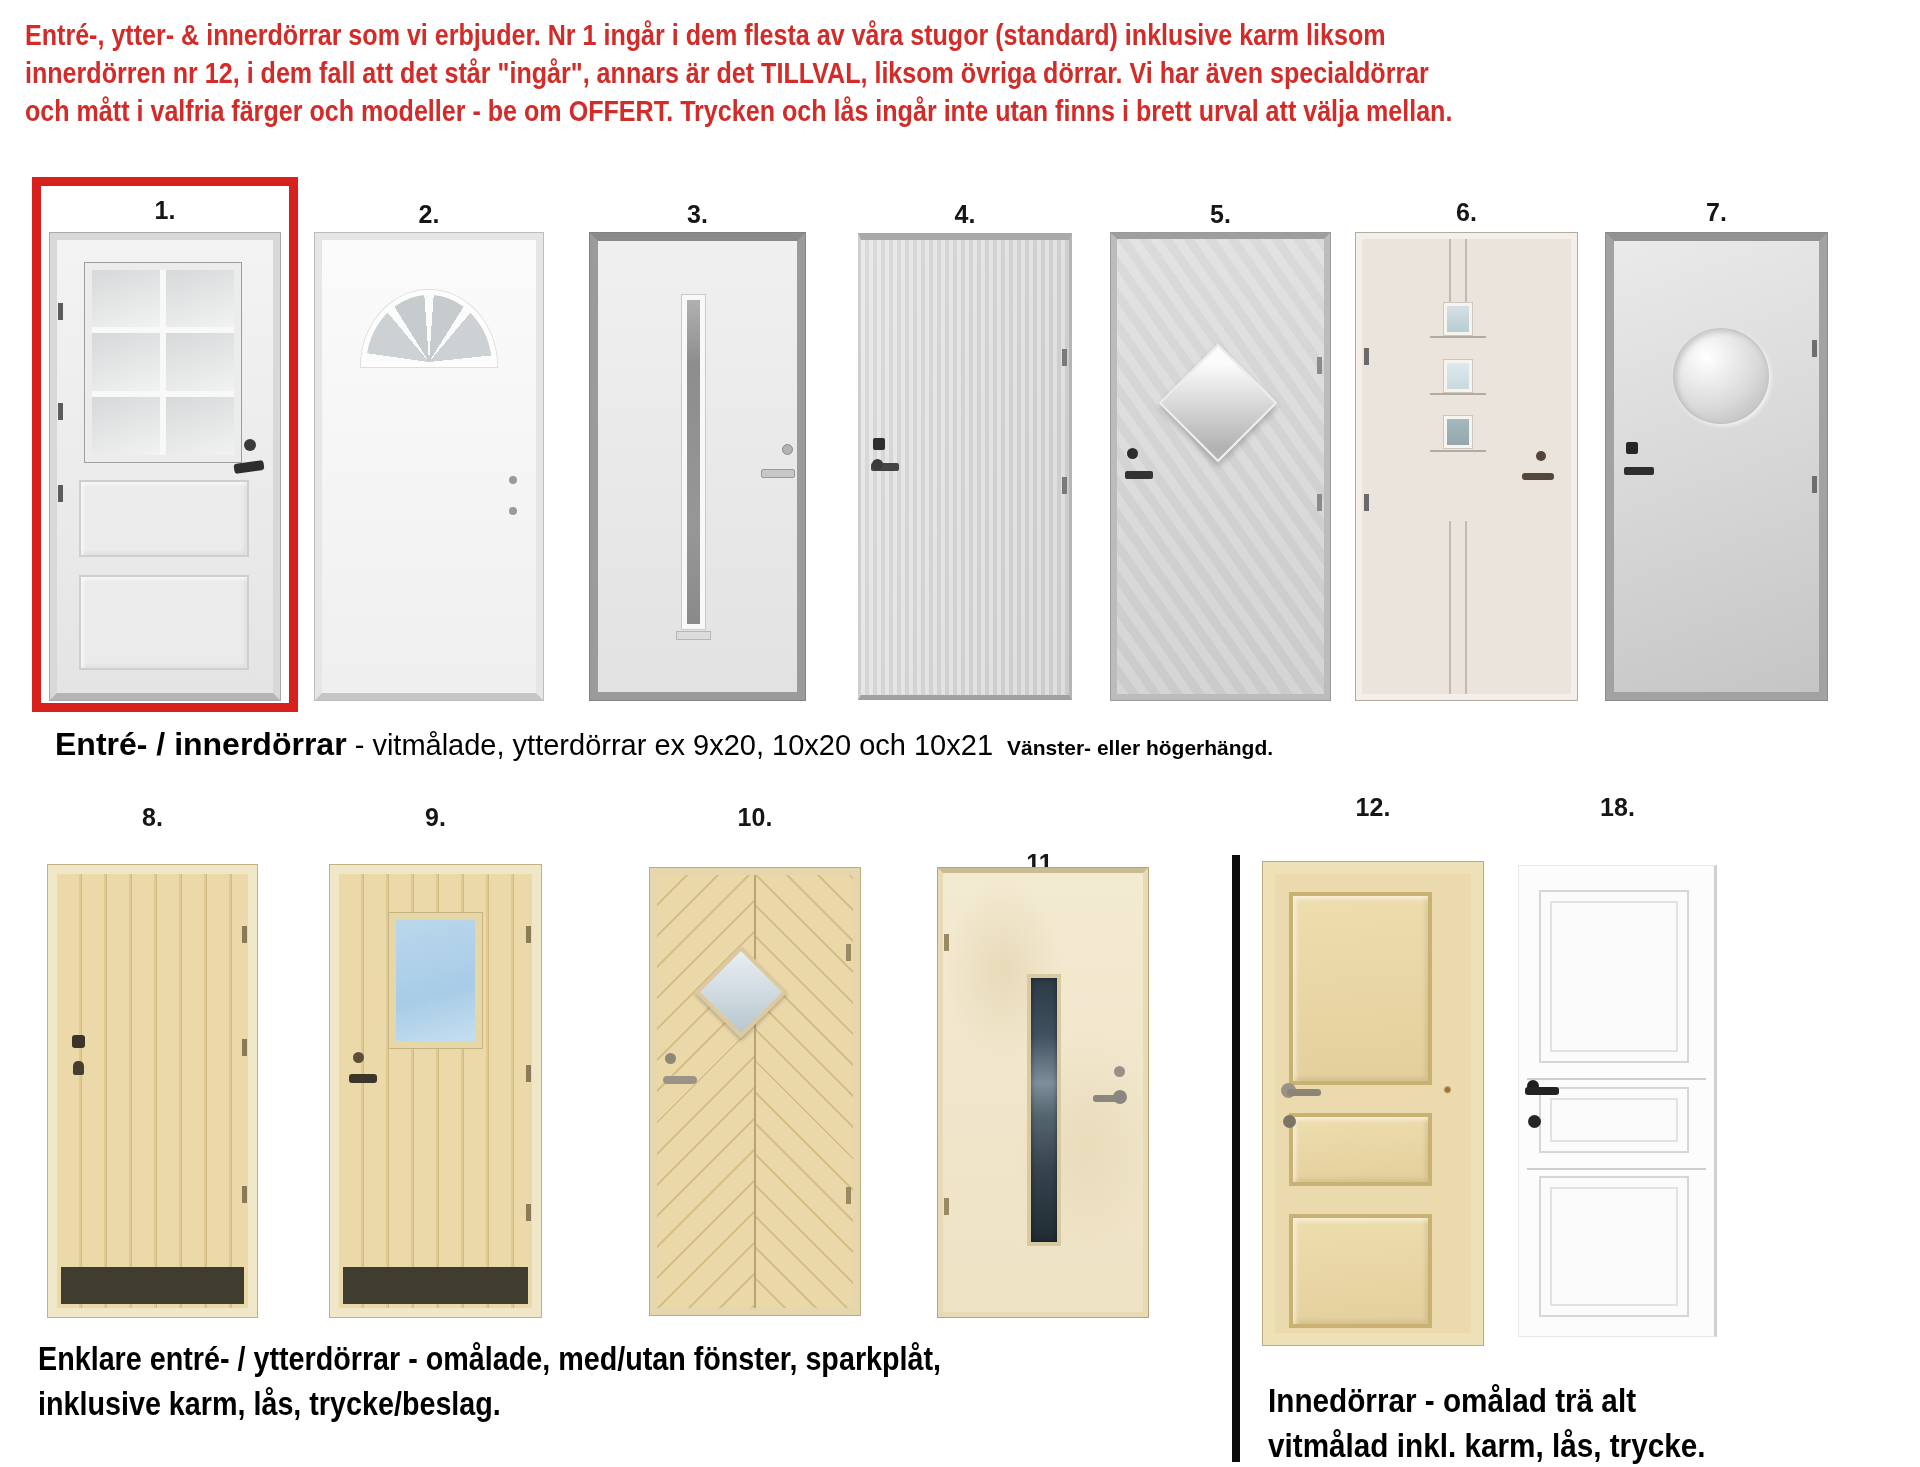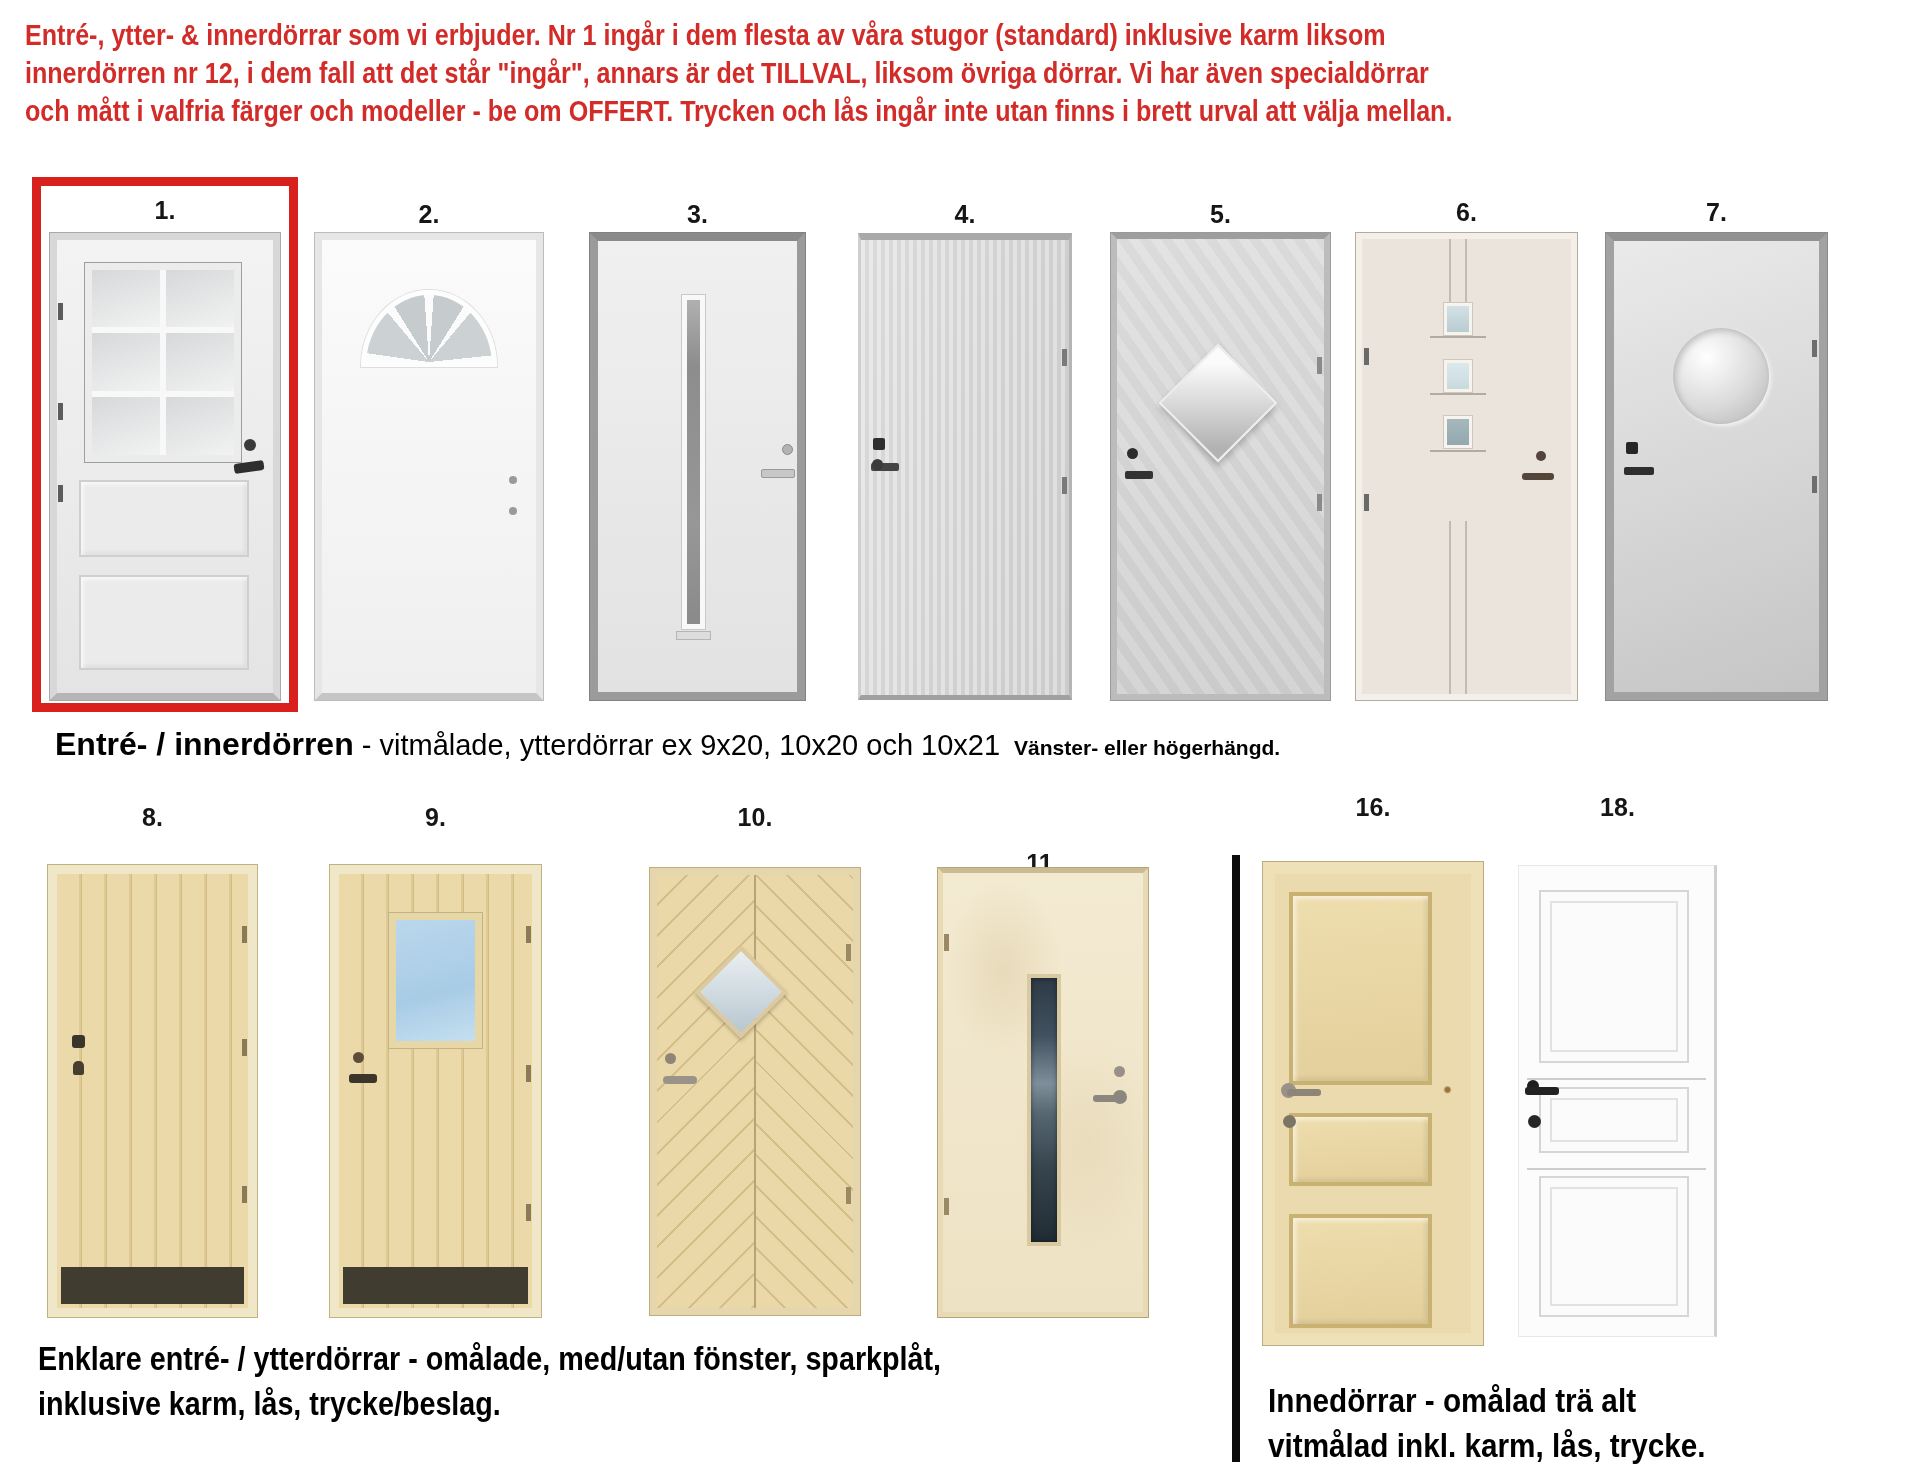--- a/index.html
+++ b/index.html
@@ -199,28 +199,28 @@
 
 <div class="door r1 d7">
   <div class="port"></div>
   <div class="dot" style="left:6%;top:44.5%;width:12px;height:12px;border-radius:2px;background:#262626;"></div>
   <div class="bar" style="left:5%;top:50%;width:30px;height:8px;background:#2e2e2e;border-radius:2px;"></div>
   <div class="hinge" style="right:2px;top:22%;background:#6e6e6e;"></div>
   <div class="hinge" style="right:2px;top:52%;background:#6e6e6e;"></div>
 </div>
 
 <div class="abs cap1">
-  <span class="b1">Entré- / innerdörren</span><span class="r"> - vitmålade, ytterdörrar ex 9x20, 10x20 och 10x21</span><span class="b2">Vänster- eller högerhängd.</span>
+  <span class="b1">Entré- / innerdörrar</span><span class="r"> - vitmålade, ytterdörrar ex 9x20, 10x20 och 10x21</span><span class="b2">Vänster- eller högerhängd.</span>
 </div>
 
 <div class="num" style="left:48px;top:803px;width:209px;">8.</div>
 <div class="num" style="left:330px;top:803px;width:211px;">9.</div>
 <div class="num" style="left:650px;top:803px;width:210px;">10.</div>
 <div class="num" style="left:938px;top:849px;width:210px;">11.</div>
-<div class="num" style="left:1263px;top:793px;width:220px;">16.</div>
+<div class="num" style="left:1263px;top:793px;width:220px;">12.</div>
 <div class="num" style="left:1518px;top:793px;width:199px;">18.</div>
 
 <div class="door pine d8">
   <div class="kick"></div>
   <div class="dot" style="left:8%;top:37%;width:13px;height:13px;border-radius:3px;background:#3a342a;"></div>
   <div class="dot" style="left:8.5%;top:43%;width:11px;height:14px;border-radius:5px 5px 2px 2px;background:#463e30;"></div>
   <div class="hinge" style="right:1px;top:12%;background:#8a7a58;"></div>
   <div class="hinge" style="right:1px;top:38%;background:#8a7a58;"></div>
   <div class="hinge" style="right:1px;top:72%;background:#8a7a58;"></div>
 </div>

